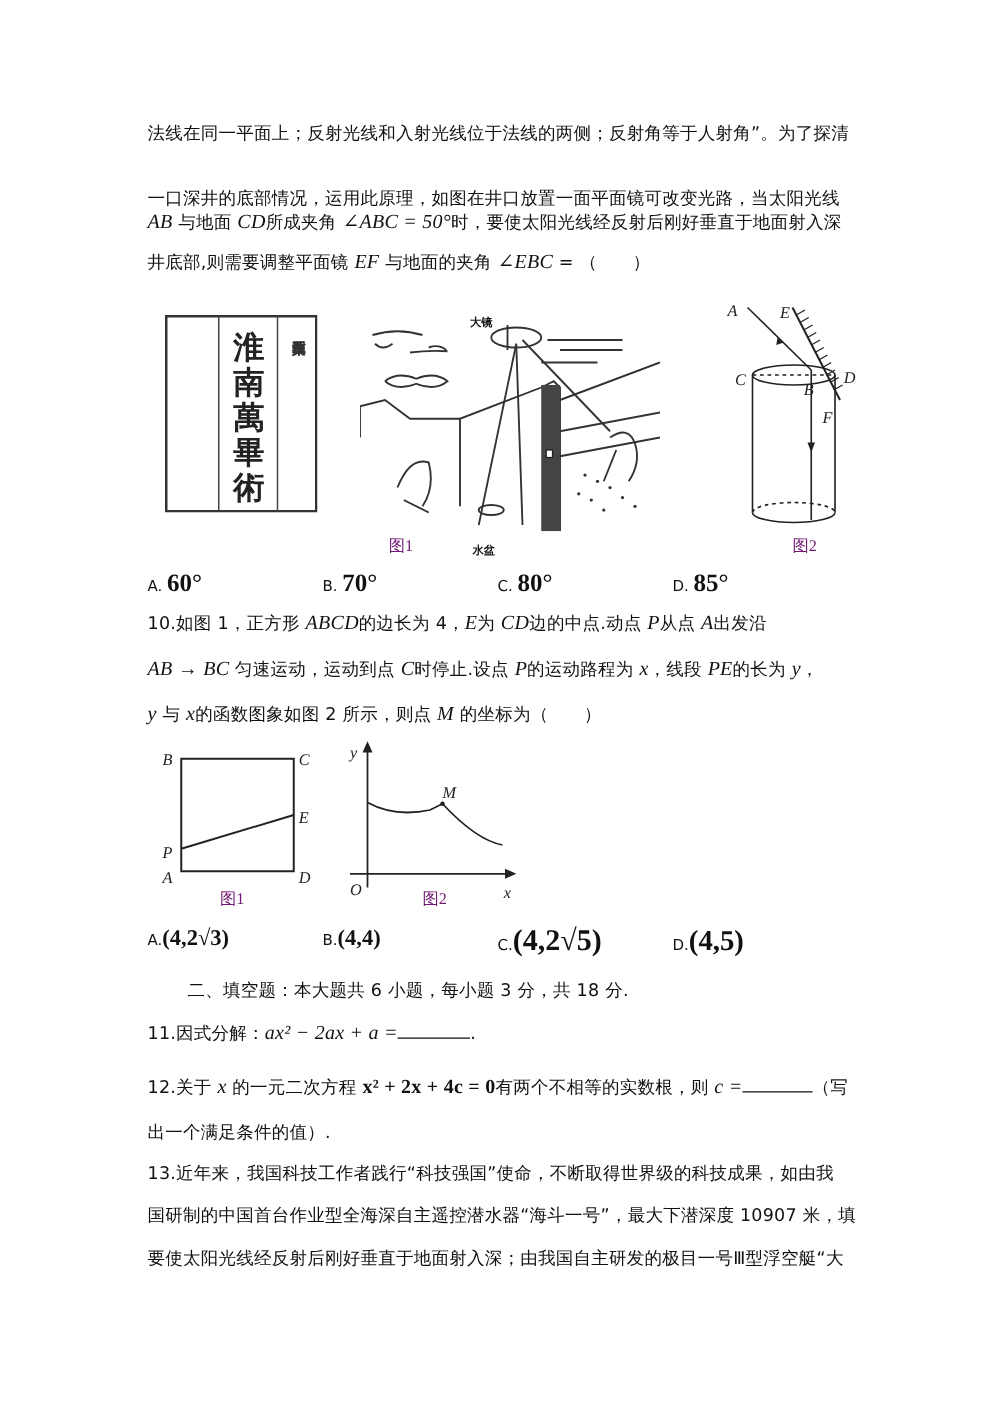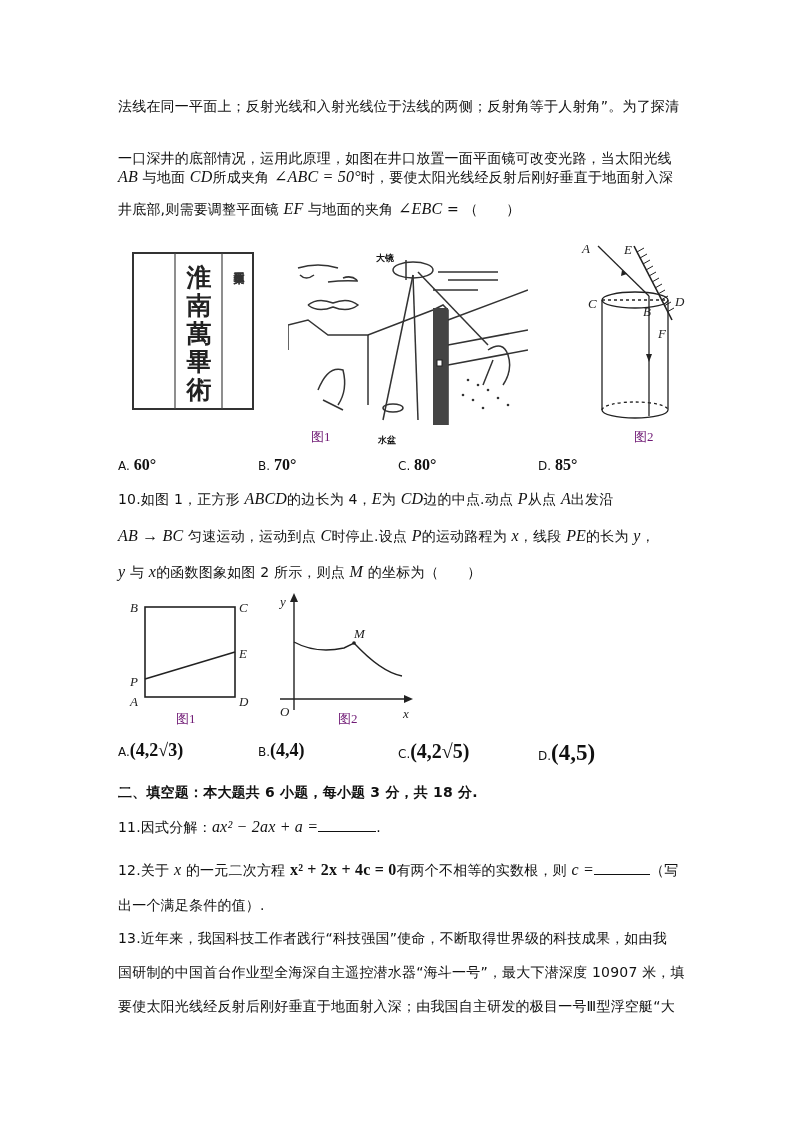--- a/index.html
+++ b/index.html
@@ -2,23 +2,23 @@
 <html><head>
 <meta charset="utf-8">
 <style>
   html, body { margin:0; padding:0; background:#ffffff; }
   body { width:794px; height:1123px; position:relative; overflow:hidden;
          font-family:"DejaVu Sans", "Liberation Sans", sans-serif; color:#111; }
   .line { position:absolute; left:118px; font-size:14px; white-space:nowrap; letter-spacing:0.2px; }
   .m { font-family:"Liberation Serif","DejaVu Serif",serif; font-weight:normal; font-style:italic; font-size:16px; }
   .mn { font-family:"Liberation Serif","DejaVu Serif",serif; font-weight:bold; font-size:16px; }
   .opt { position:absolute; font-size:12px; white-space:nowrap; }
-  .opt .v { font-family:"Liberation Serif","DejaVu Serif",serif; font-weight:bold; font-size:16px; }
+  .opt .v { font-family:"Liberation Serif","DejaVu Serif",serif; font-weight:bold; font-size:20px; }
   .blank { display:inline-block; width:58px; border-bottom:1px solid #111; height:12px; vertical-align:baseline; }
-  .bold { font-weight:bold; }
+  .bold { font-weight:normal;margin-left:32px; }
   .fig { position:absolute; }
   .cap { position:absolute; font-family:"Liberation Serif","DejaVu Serif",serif; font-size:13px; color:#701a75; }
   .lbl { font-family:"Liberation Serif","DejaVu Serif",serif; font-style:italic; font-size:13px; fill:#222; }
 </style>
 </head>
 <body>
 
 <div class="line" style="top:98px">法线在同一平面上；反射光线和入射光线位于法线的两侧；反射角等于人射角”。为了探清</div>
 <div class="line" style="top:150px">一口深井的底部情况，运用此原理，如图在井口放置一面平面镜可改变光路，当太阳光线</div>
 <div class="line" style="top:167px">
@@ -170,21 +170,21 @@
     <text x="4" y="14" class="lbl">y</text>
     <text x="78" y="46" class="lbl">M</text>
     <text x="4" y="124" class="lbl">O</text>
     <text x="127" y="126" class="lbl">x</text>
   </svg>
 </div>
 <div class="cap" style="left:338px;top:710px">图2</div>
 
 <div class="opt" style="left:118px;top:740px"><span>A.</span><span class="v" style="font-size:18px">(4,2√3)</span></div>
 <div class="opt" style="left:258px;top:740px"><span>B.</span><span class="v" style="font-size:18px">(4,4)</span></div>
-<div class="opt" style="left:398px;top:740px"><span>C.</span><span class="v" style="font-size:20px">(4,2√5)</span></div>
+<div class="opt" style="left:398px;top:740px"><span>C.</span><span class="v" style="font-size:24px">(4,2√5)</span></div>
 <div class="opt" style="left:538px;top:740px"><span>D.</span><span class="v" style="font-size:23px">(4,5)</span></div>
 
 <div class="line bold" style="top:784px">二、填空题：本大题共 6 小题，每小题 3 分，共 18 分.</div>
 
 <div class="line" style="top:818px">
   <span>11.因式分解：</span><span class="m">ax² − 2ax + a =</span><span class="blank"></span><span>.</span>
 </div>
 
 <div class="line" style="top:861px">
   <span>12.关于 </span><span class="m">x</span><span> 的一元二次方程 </span><span class="mn">x² + 2x + 4c = 0</span><span>有两个不相等的实数根，则 </span><span class="m">c =</span><span class="blank" style="width:56px"></span><span>（写</span>

